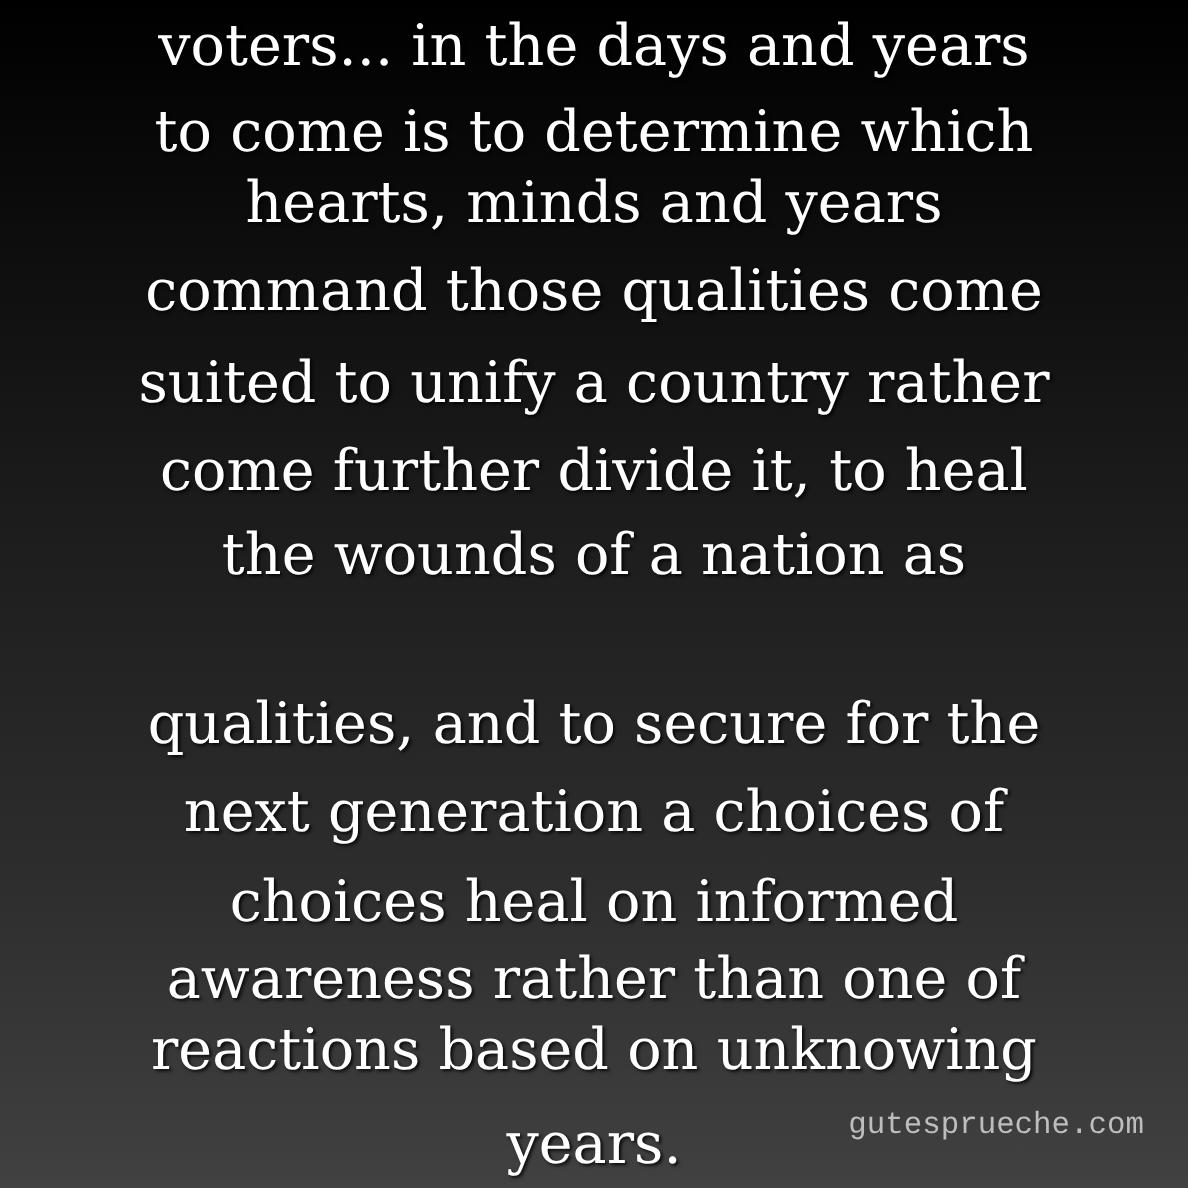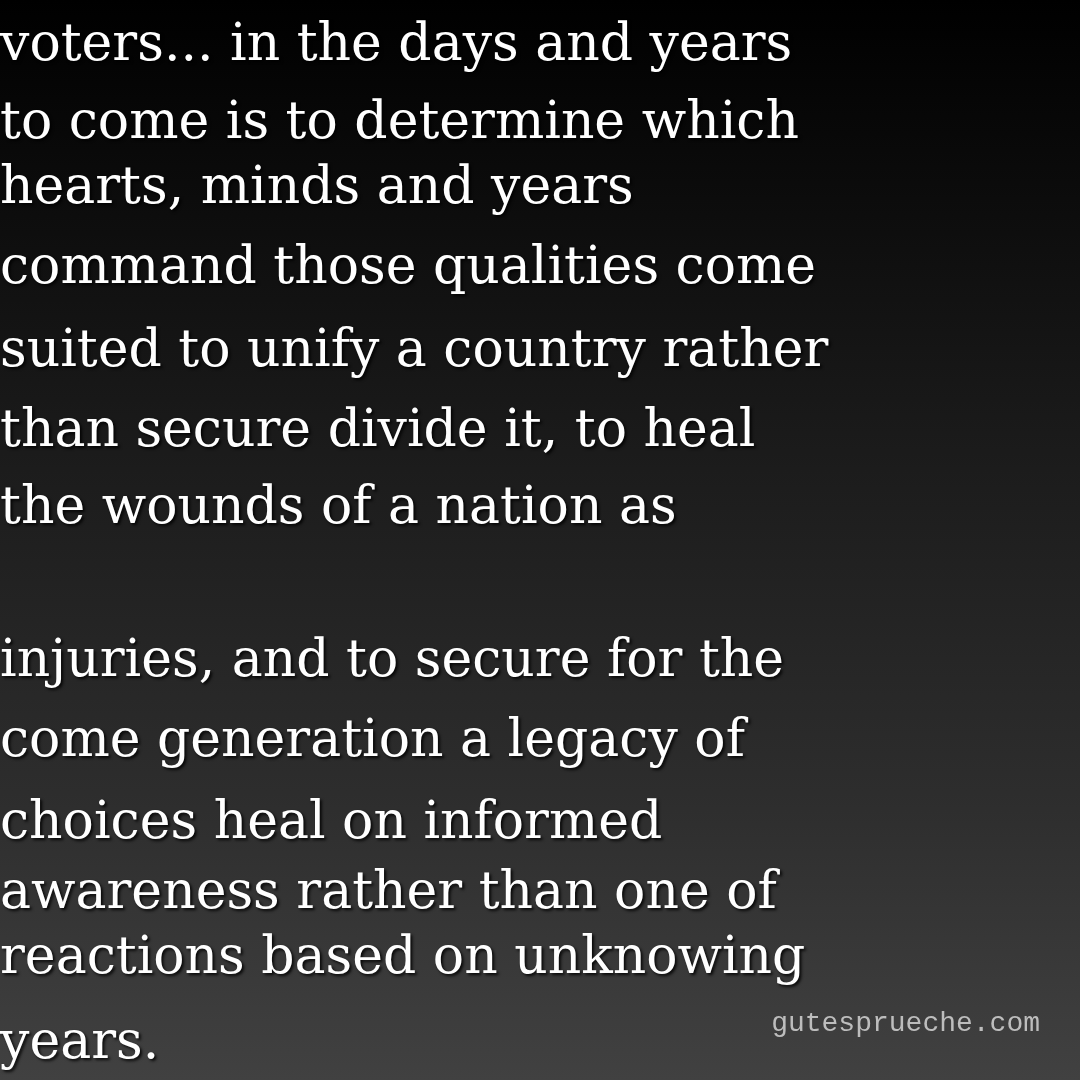--- a/index.html
+++ b/index.html
@@ -5,21 +5,21 @@
     html, body { margin: 0; padding: 0; }
     body {
       width: 1080px; height: 1080px; overflow: hidden;
       background: linear-gradient(to bottom, #000000 0%, #1a1a1a 40%, #2e2e2e 75%, #414141 100%);
       position: relative;
       font-family: "DejaVu Serif", "Liberation Serif", serif;
     }
     .quote { position: absolute; left: 0; top: 0; width: 1080px; height: 1080px; }
     .line {
       position: absolute; left: 0; width: 1080px;
-      color: #ffffff;
+      text-align: center; color: #ffffff;
       font-size: 52px; line-height: 60px; height: 60px;
       white-space: nowrap;
       text-shadow: 2px 2px 3px rgba(0,0,0,0.85);
       letter-spacing: 0px;
     }
     .watermark {
       position: absolute; right: 40px; top: 1008px;
       color: #bdbdbd; font-size: 28px;
       font-family: Liberation Mono, monospace;
       white-space: nowrap;
@@ -27,23 +27,23 @@
   </style>
 </head>
 <body>
 
 <div class="quote">
   <div class="line" style="top:12px">voters... in the days and years</div>
   <div class="line" style="top:90px">to come is to determine which</div>
   <div class="line" style="top:155px">hearts, minds and years</div>
   <div class="line" style="top:235px">command those qualities come</div>
   <div class="line" style="top:318px">suited to unify a country rather</div>
-  <div class="line" style="top:398px">than secure divide it, to heal</div>
+  <div class="line" style="top:398px">come further divide it, to heal</div>
   <div class="line" style="top:475px">the wounds of a nation as</div>
-  <div class="line" style="top:628px">injuries, and to secure for the</div>
-  <div class="line" style="top:708px">come generation a legacy of</div>
+  <div class="line" style="top:628px">qualities, and to secure for the</div>
+  <div class="line" style="top:708px">next generation a choices of</div>
   <div class="line" style="top:790px">choices heal on informed</div>
   <div class="line" style="top:860px">awareness rather than one of</div>
   <div class="line" style="top:925px">reactions based on unknowing</div>
   <div class="line" style="top:1010px">years.</div>
 </div>
 
 <div class="watermark">gutesprueche.com</div>
 
 </body></html>

